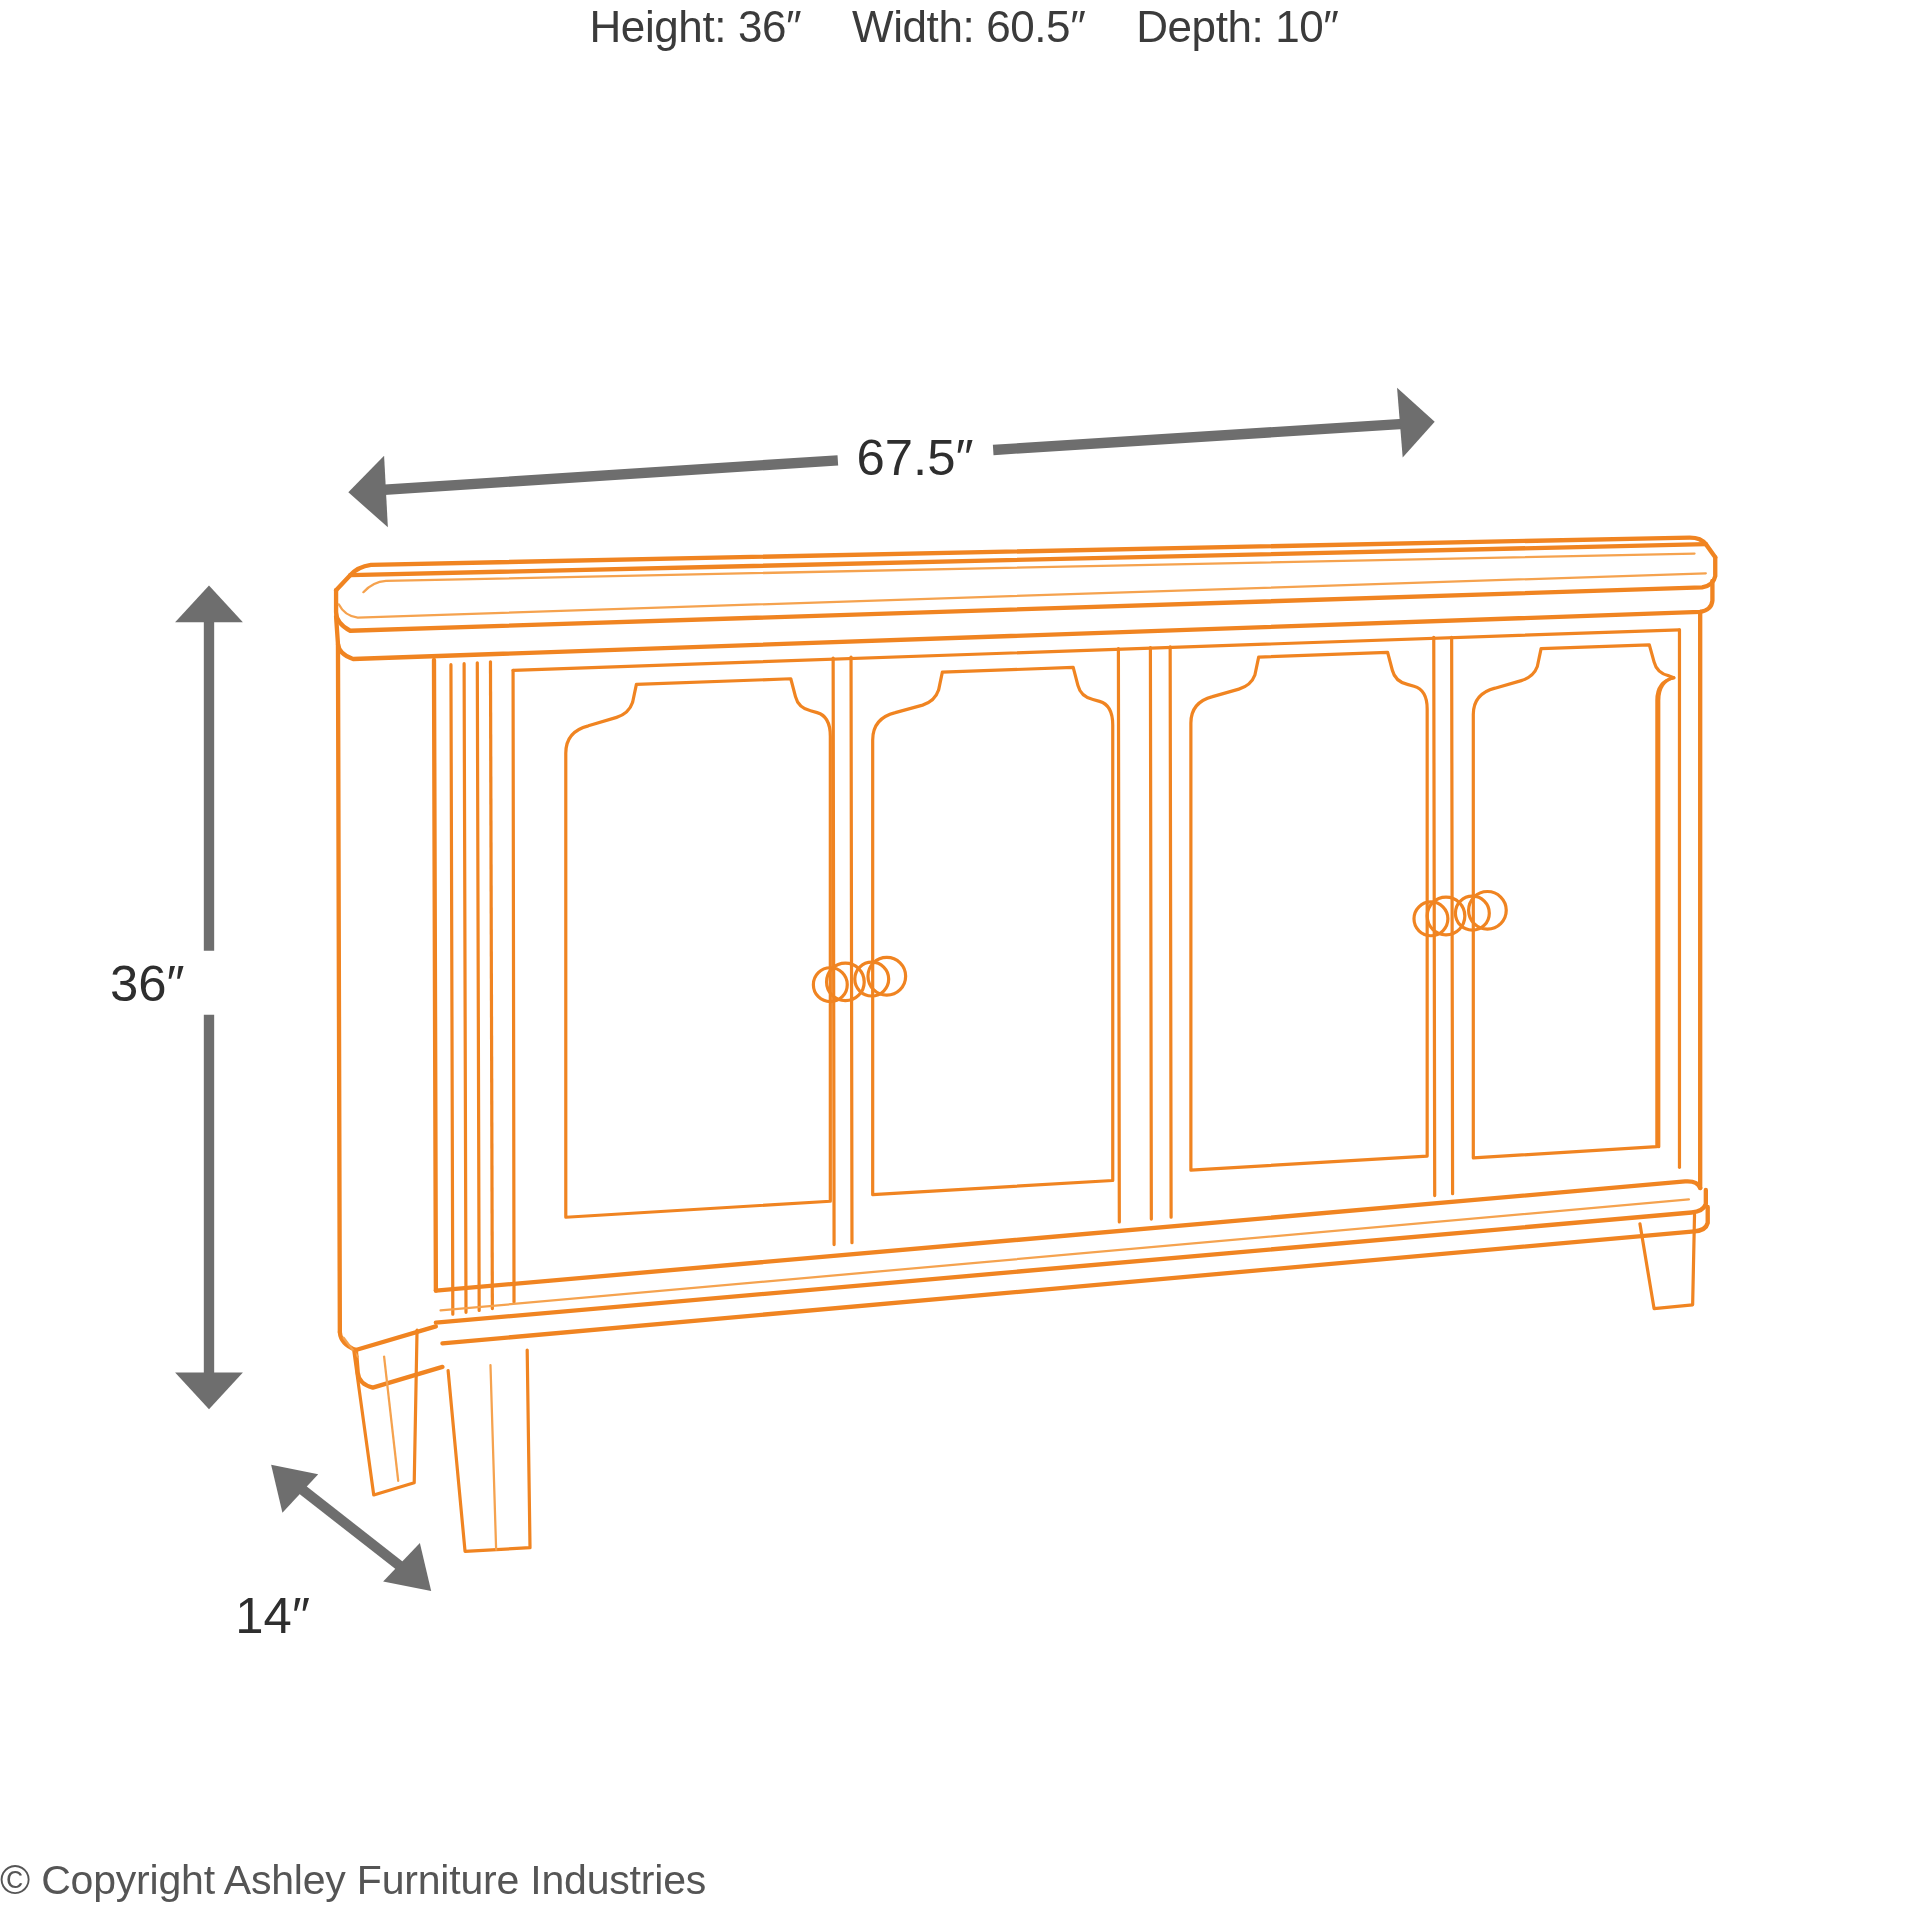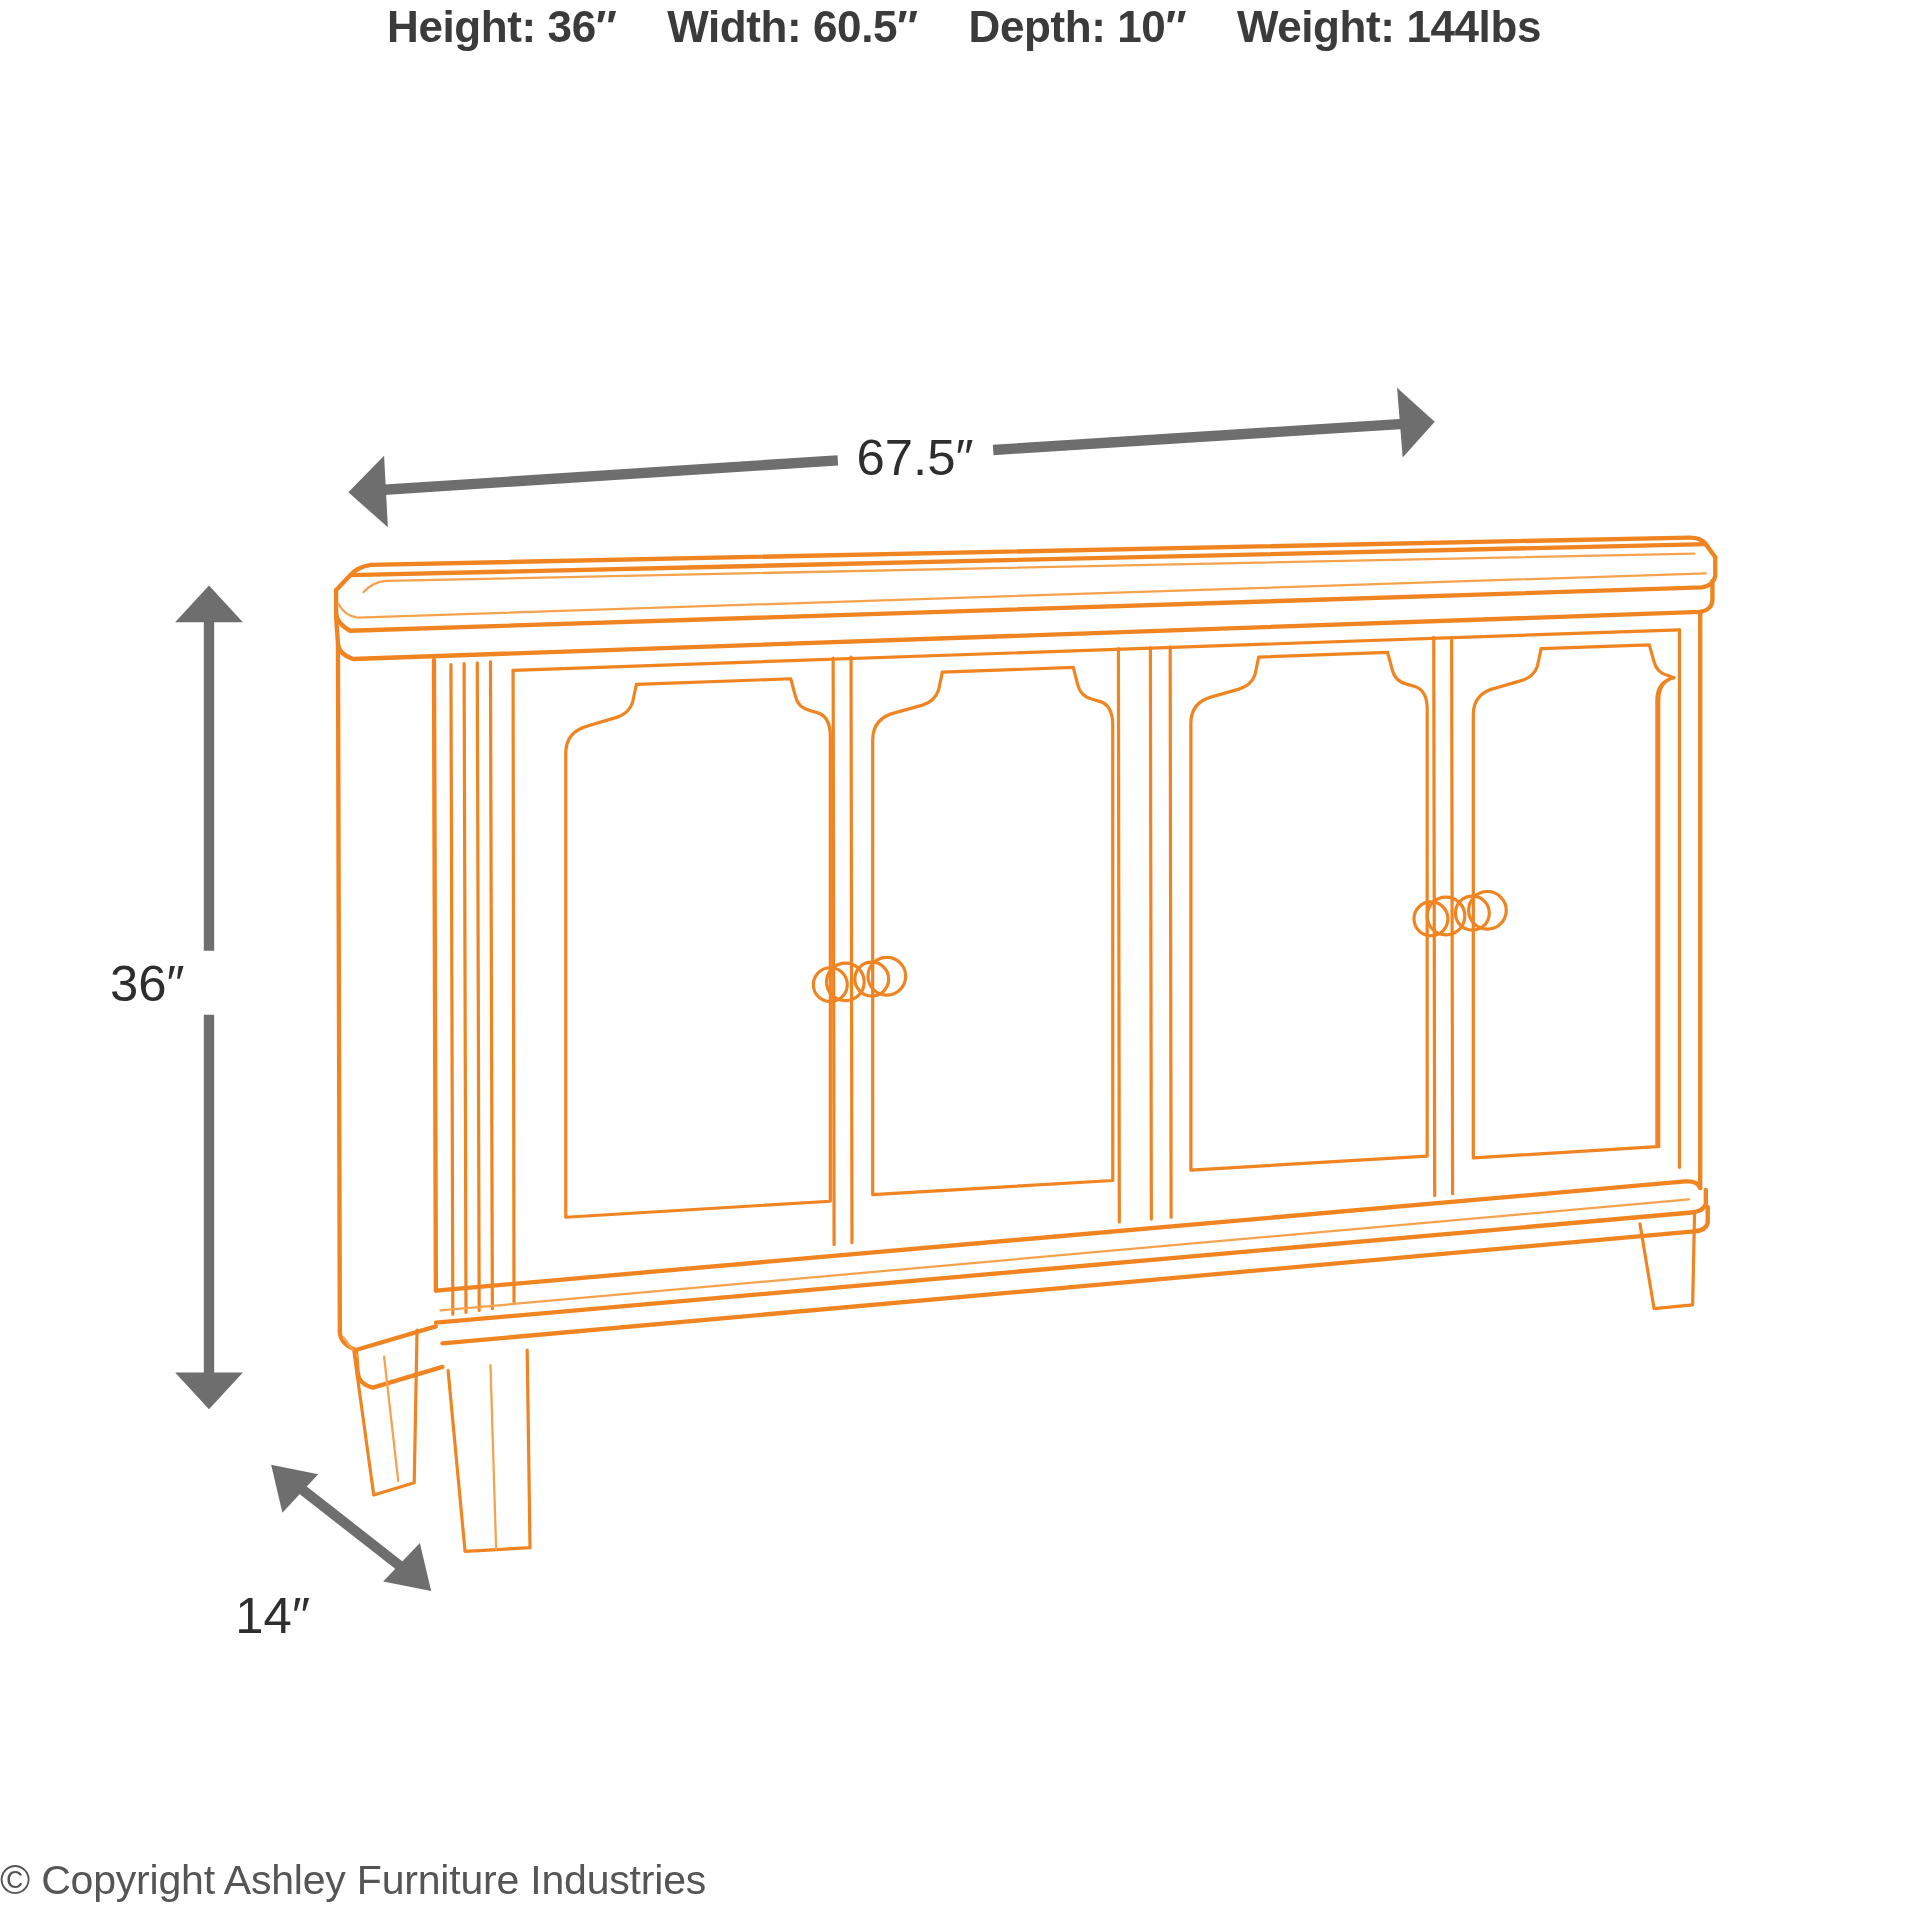--- a/index.html
+++ b/index.html
@@ -32,21 +32,21 @@
     width: 1928px;
     height: 58px;
     display: flex;
     justify-content: center;
     align-items: flex-start;
     gap: 0px;
     white-space: nowrap;
   }
   .spec-item {
     font-size: 44px;
-    font-weight: 700;
+    font-weight: 400;
     letter-spacing: -0.4px;
     color: #3b3b3b;
     line-height: 53px;
     padding: 0 25.4px;
   }
   .spec-item:first-child { padding-left: 0; }
   .spec-item:last-child  { padding-right: 0; }
 
   
   .copyright {
@@ -87,21 +87,20 @@
 </style>
 </head>
 <body>
 
 <div id="page">
 
   <div class="spec-header">
     <span class="spec-item">Height: 36″</span>
     <span class="spec-item">Width: 60.5″</span>
     <span class="spec-item">Depth: 10″</span>
-    <span class="spec-item">Weight: 144lbs</span>
   </div>
 
   <svg id="drawing" viewBox="0 0 2048 2048" xmlns="http://www.w3.org/2000/svg">
 
     <defs>
       <g id="knob-glyph">
         <circle cx="-13" cy="2" r="17" class="ol thin" stroke="#F08421"></circle>
         <circle cx="3" cy="0" r="20" class="ol thin" stroke="#F08421"></circle>
       </g>
     </defs>

